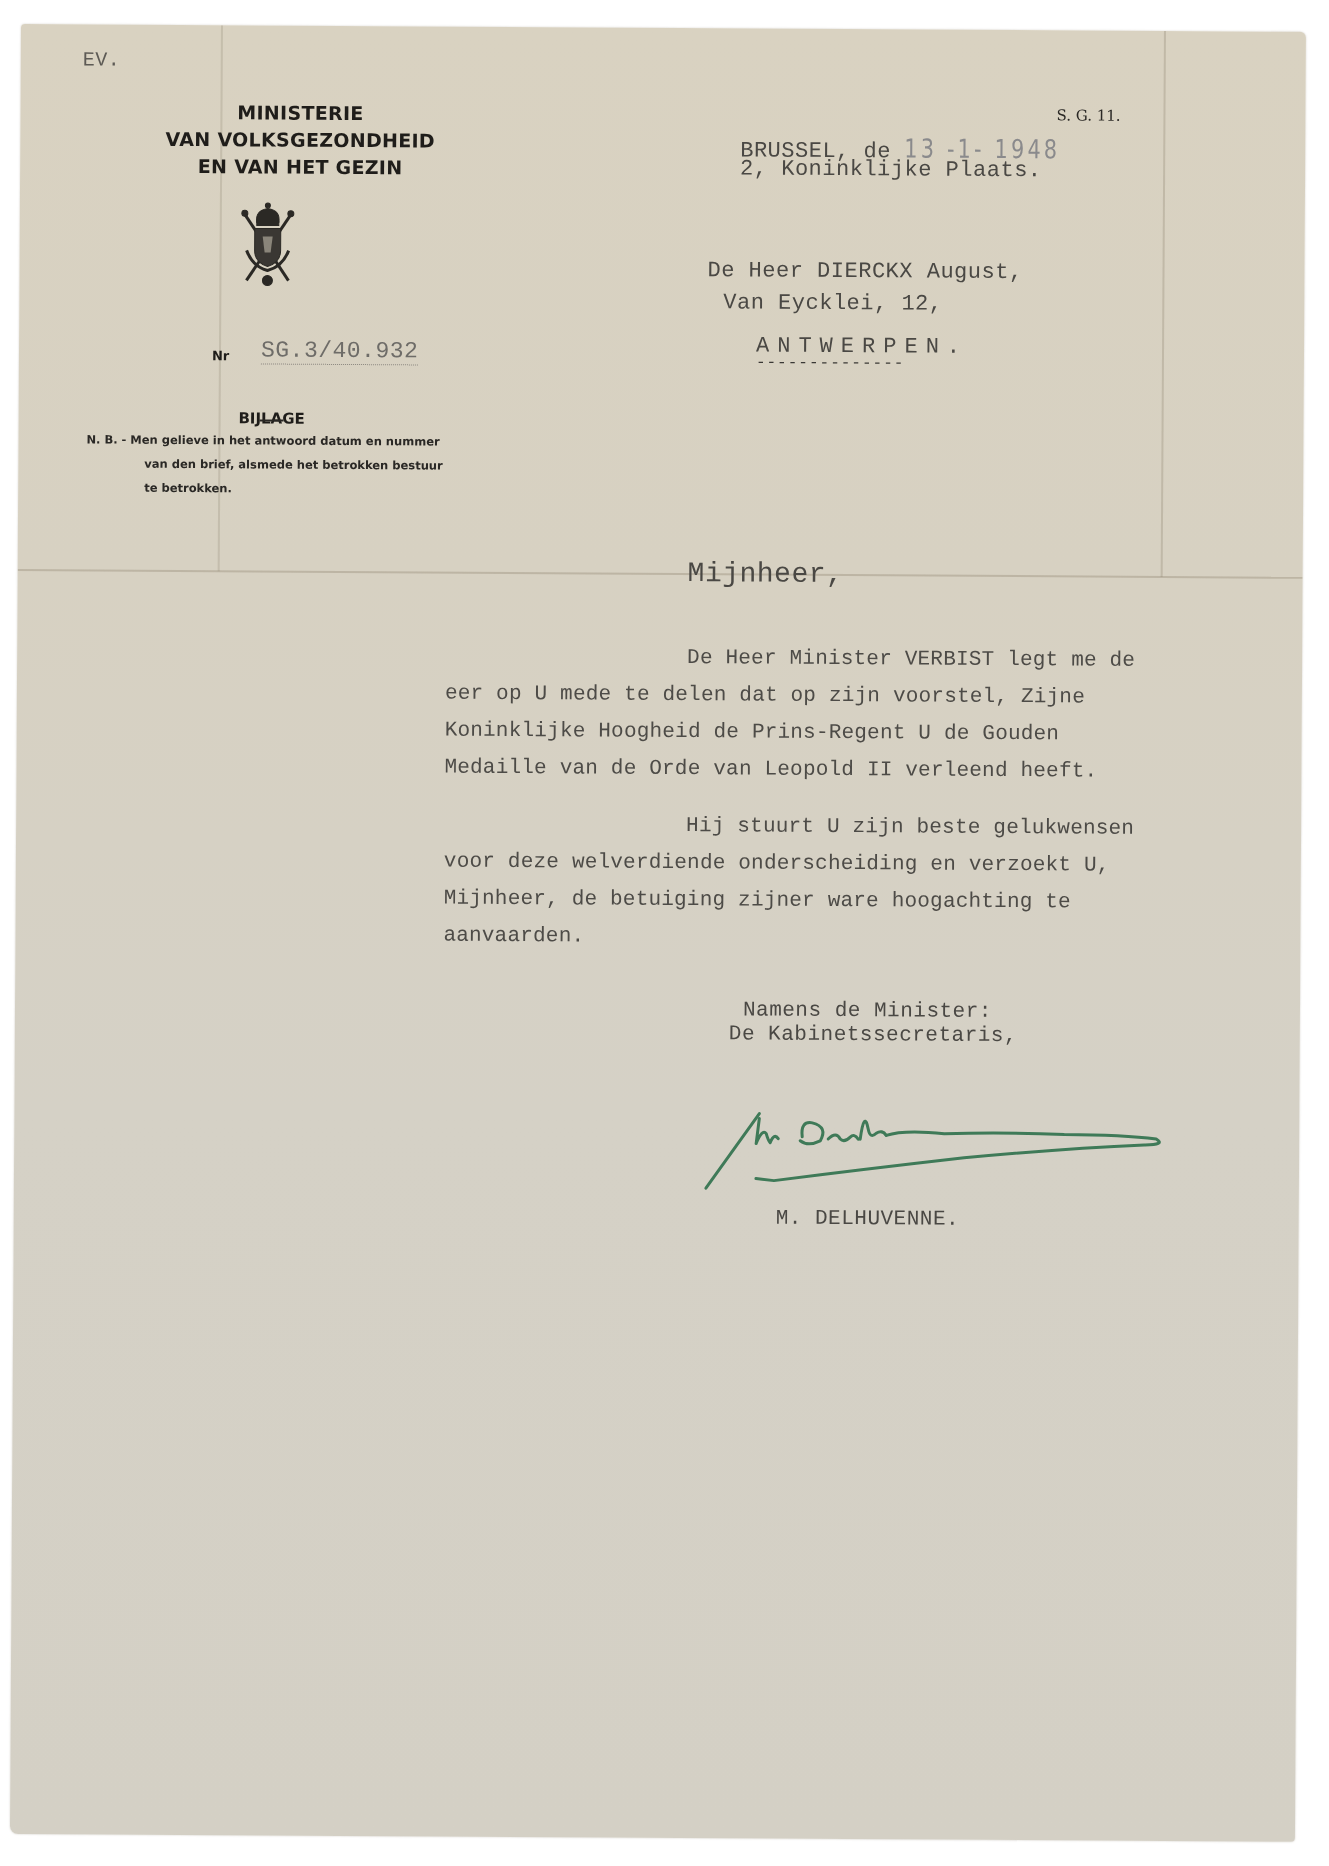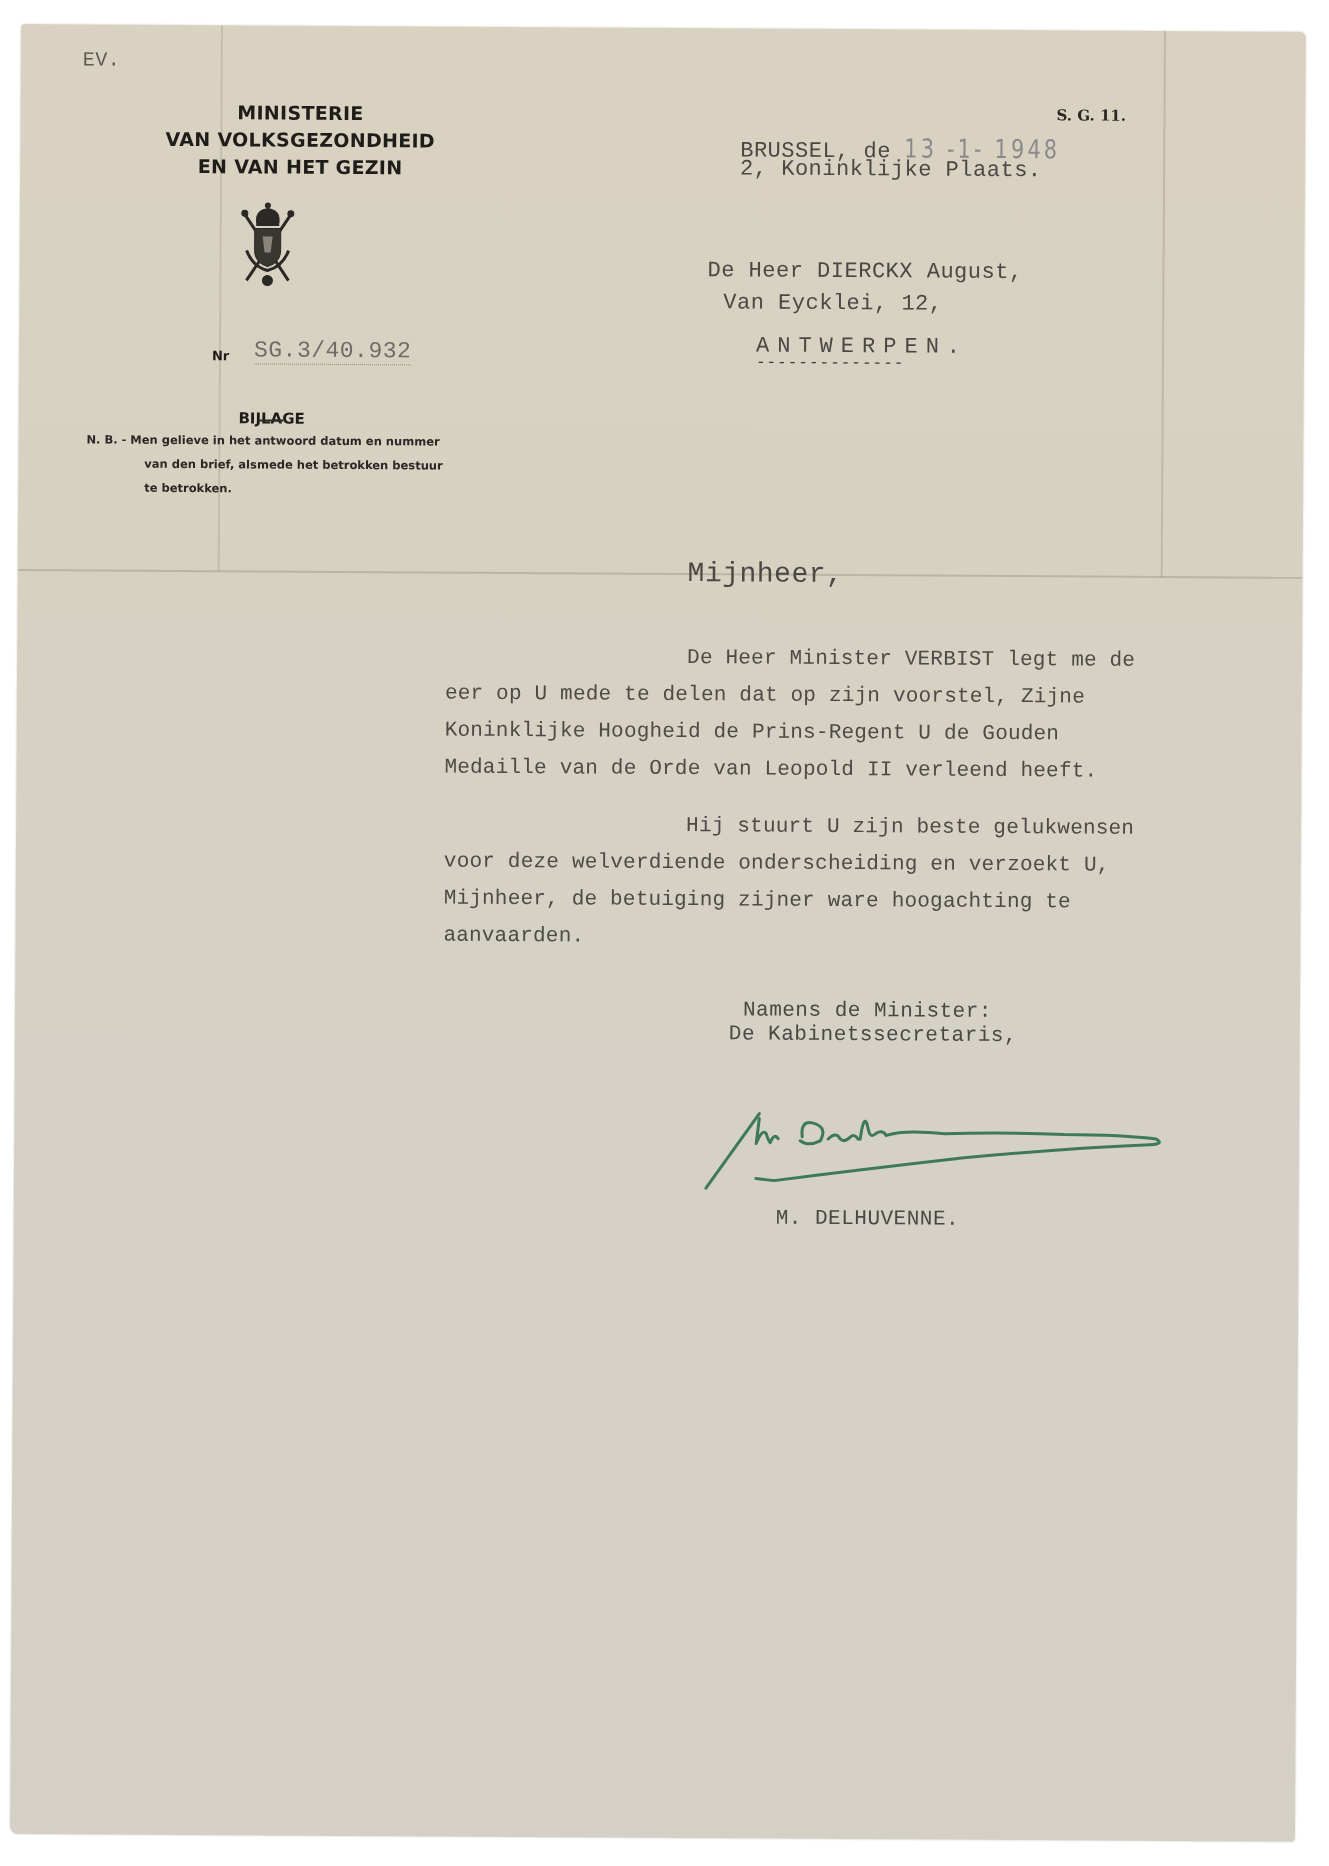--- a/index.html
+++ b/index.html
@@ -83,21 +83,21 @@
     .nr-label {
       position: absolute;
       left: 193px;
       top: 323px;
       font-family: "DejaVu Sans", sans-serif;
       font-weight: bold;
       font-size: 13px;
       color: #1f1d1a;
     }
     .nr-value {
-      left: 235px;
+      left: 242px;
       top: 312px;
       font-size: 23px;
       color: #6e6c68;
       border-bottom: 1px dotted #8a877f;
       padding-bottom: 0;
     }
     .bijlage {
       left: 208px;
       top: 384px;
       width: 90px;
@@ -120,21 +120,21 @@
       white-space: nowrap;
     }
     .nb1 { left: 68px; top: 408px; }
     .nb2 { left: 126px; top: 432px; }
     .nb3 { left: 126px; top: 456px; }
     .sg11 {
       position: absolute;
       left: 1036px;
       top: 76px;
       font-family: "DejaVu Serif", serif;
-      font-weight: bold;
+      font-weight: normal;
       font-size: 15px;
       color: #2a2825;
     }
     .place-date { left: 720px; top: 104px; font-size: 22px; }
     .date-stamp {
       color: #8a8a8c;
       font-family: "DejaVu Sans", sans-serif;
       font-size: 26px;
       letter-spacing: 4px;
       transform: scaleX(0.8);

